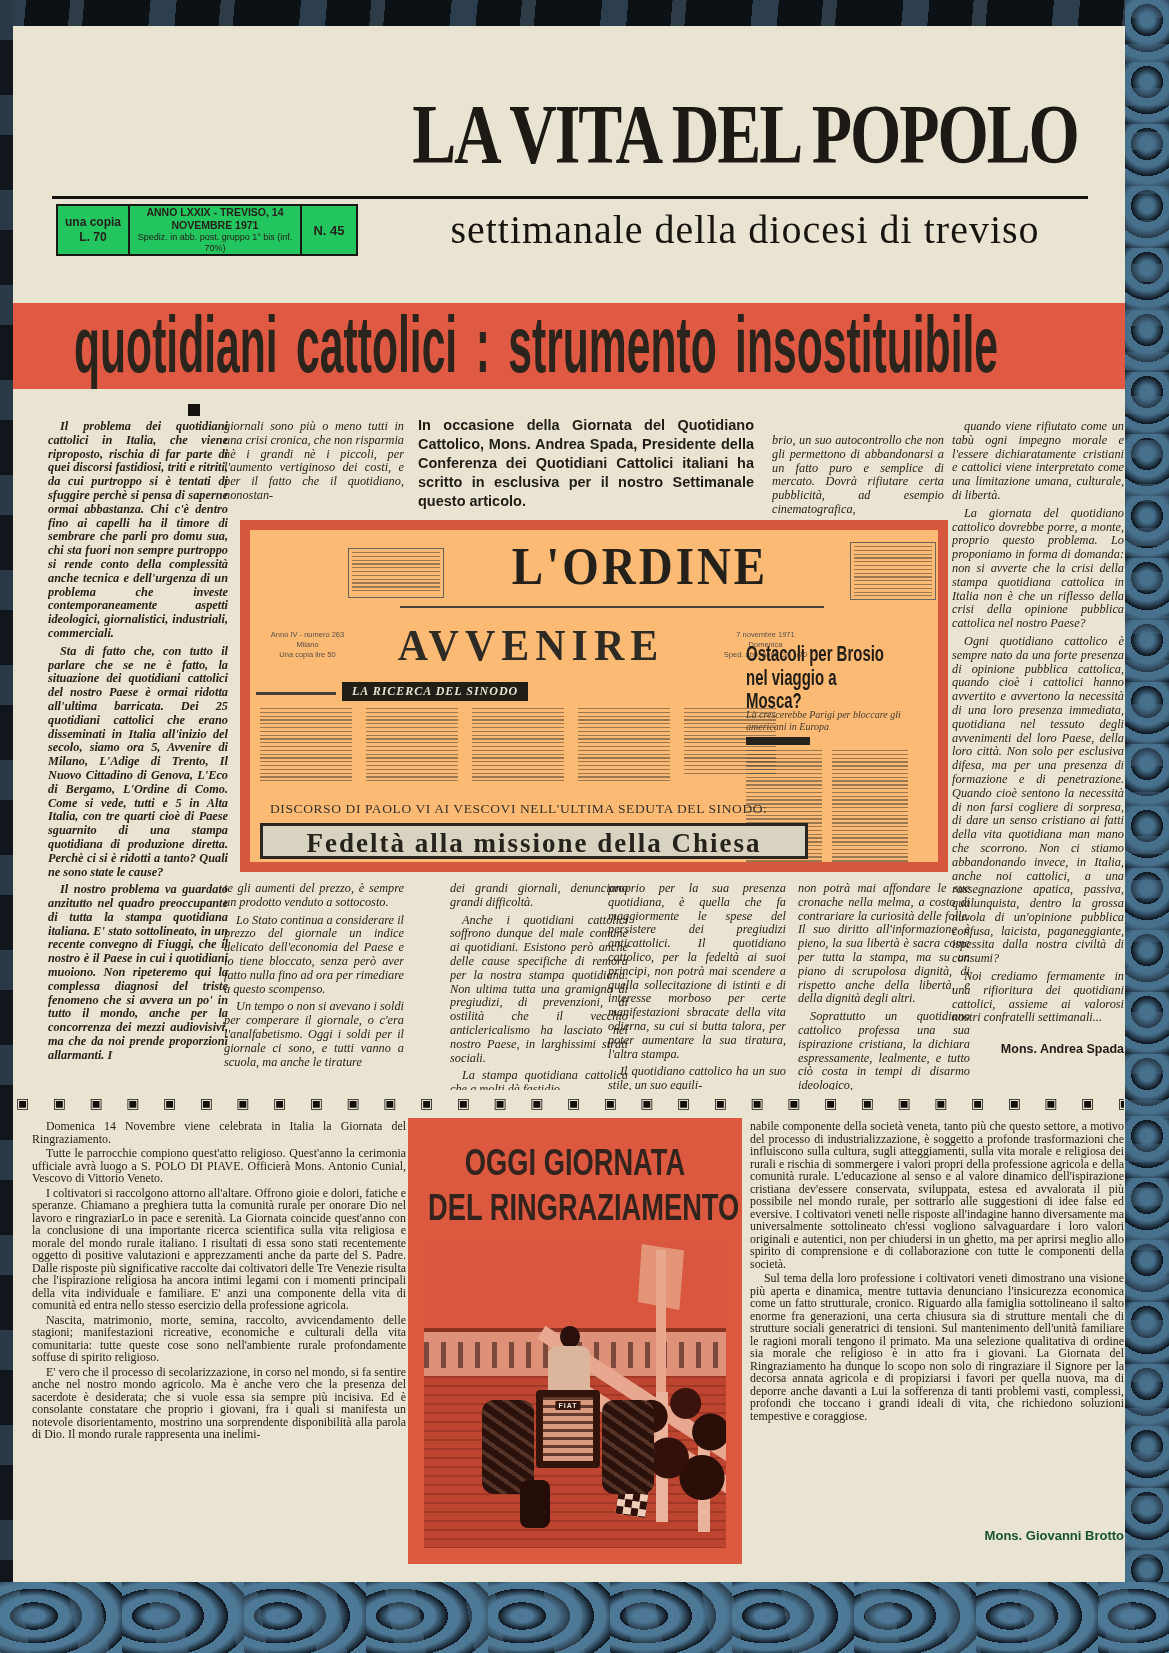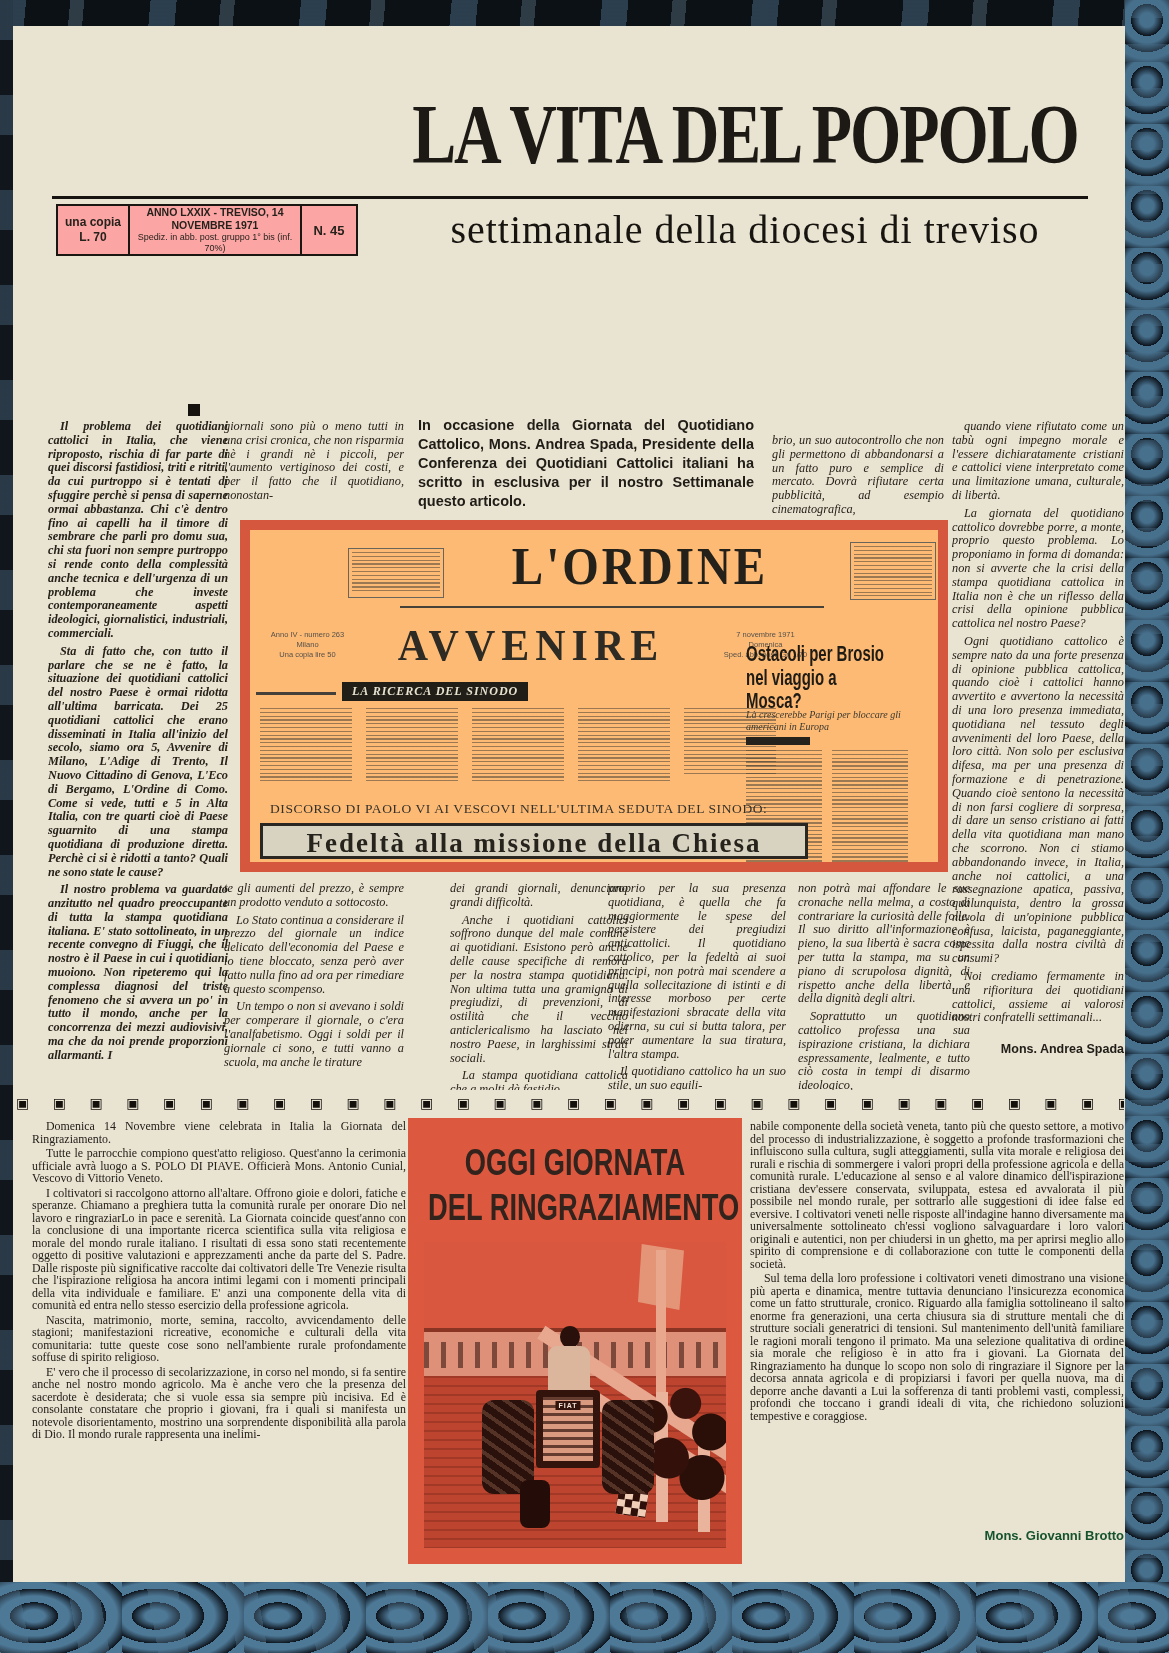--- a/index.html
+++ b/index.html
@@ -18,21 +18,21 @@
     background-image:repeating-radial-gradient(ellipse 42px 24px at 34px 34px,#4d7896 0 11px,transparent 24px),repeating-linear-gradient(80deg,rgba(110,150,180,.3) 0 30px,transparent 30px 78px);
     background-size:122px 71px,100% 100%;}
   
   .mast-title{position:absolute;left:400px;top:86px;width:690px;text-align:center;
     font:bold 64px "Liberation Serif",serif;letter-spacing:-2px;color:#1d1a15;
     transform:scale(1.03,1.32);transform-origin:center top;white-space:nowrap;margin:0;}
   .mast-rule{position:absolute;left:52px;top:196px;width:1036px;height:3px;background:#171310;}
   .mast-sub{position:absolute;left:400px;top:206px;width:690px;text-align:center;
     font:40px "Liberation Serif",serif;color:#181510;letter-spacing:1px;white-space:nowrap;}
   .infobox{position:absolute;left:56px;top:204px;width:302px;height:52px;display:flex;
-    border:2px solid #1a1713;font-family:"Liberation Sans",sans-serif;background:#fca5a5;box-sizing:border-box;}
+    border:2px solid #1a1713;font-family:"Liberation Sans",sans-serif;background:#22c55e;box-sizing:border-box;}
   .infobox .cell{display:flex;flex-direction:column;justify-content:center;text-align:center;}
   .cell-price{width:70px;font:bold 12px/15px "Liberation Sans",sans-serif;}
   .cell-issue{flex:1;border-left:2px solid #1a1713;border-right:2px solid #1a1713;padding:2px 3px;}
   .cell-issue .l1{font:bold 10.5px/13px "Liberation Sans",sans-serif;}
   .cell-issue .l2{font:9px/11px "Liberation Sans",sans-serif;}
   .cell-num{width:54px;font:bold 13px "Liberation Sans",sans-serif;}
   
   .banner{position:absolute;left:0;top:303px;width:1169px;height:86px;background:#e05a43;}
   .banner-text{position:absolute;left:74px;top:11px;font:bold 52px "Liberation Sans",sans-serif;
     transform:scale(0.82,1.55);transform-origin:left center;word-spacing:8px;letter-spacing:0;
@@ -147,20 +147,23 @@
     <div class="cell cell-issue">
       <span class="l1">ANNO LXXIX - TREVISO, 14 NOVEMBRE 1971</span>
       <span class="l2">Spediz. in abb. post. gruppo 1° bis (inf. 70%)</span>
     </div>
     <div class="cell cell-num">N. 45</div>
   </div>
   <h1 class="mast-title">LA VITA DEL POPOLO</h1>
   <div class="mast-rule"></div>
   <div class="mast-sub">settimanale della diocesi di treviso</div>
 
+  <div class="banner">
+    <h2 class="banner-text">quotidiani cattolici : strumento insostituibile</h2>
+  </div>
 
   <div class="bullet"></div>
   <div class="news-col" style="left:48px;top:420px;width:180px;height:668px;font-weight:bold;">
       <p>Il problema dei quotidiani cattolici in Italia, che viene riproposto, rischia di far parte di quei discorsi fastidiosi, triti e ritriti, da cui purtroppo si è tentati di sfuggire perchè si pensa di saperne ormai abbastanza. Chi c'è dentro fino ai capelli ha il timore di sembrare che parli pro domu sua, chi sta fuori non sempre purtroppo si rende conto della complessità anche tecnica e dell'urgenza di un problema che investe contemporaneamente aspetti ideologici, giornalistici, industriali, commerciali.</p>
       <p>Sta di fatto che, con tutto il parlare che se ne è fatto, la situazione dei quotidiani cattolici del nostro Paese è ormai ridotta all'ultima barricata. Dei 25 quotidiani cattolici che erano disseminati in Italia all'inizio del secolo, siamo ora 5, Avvenire di Milano, L'Adige di Trento, Il Nuovo Cittadino di Genova, L'Eco di Bergamo, L'Ordine di Como. Come si vede, tutti e 5 in Alta Italia, con tre quarti cioè di Paese sguarnito di una stampa quotidiana di produzione diretta. Perchè ci si è ridotti a tanto? Quali ne sono state le cause?</p>
       <p>Il nostro problema va guardato anzitutto nel quadro preoccupante di tutta la stampa quotidiana italiana. E' stato sottolineato, in un recente convegno di Fiuggi, che il nostro è il Paese in cui i quotidiani muoiono. Non ripeteremo qui la complessa diagnosi del triste fenomeno che si avvera un po' in tutto il mondo, anche per la concorrenza dei mezzi audiovisivi, ma che da noi prende proporzioni allarmanti. I</p>
     </div>
   <div class="news-col cont" style="left:224px;top:420px;width:180px;height:92px;">
       <p>giornali sono più o meno tutti in una crisi cronica, che non risparmia nè i grandi nè i piccoli, per l'aumento vertiginoso dei costi, e per il fatto che il quotidiano, nonostan-</p>
     </div>

